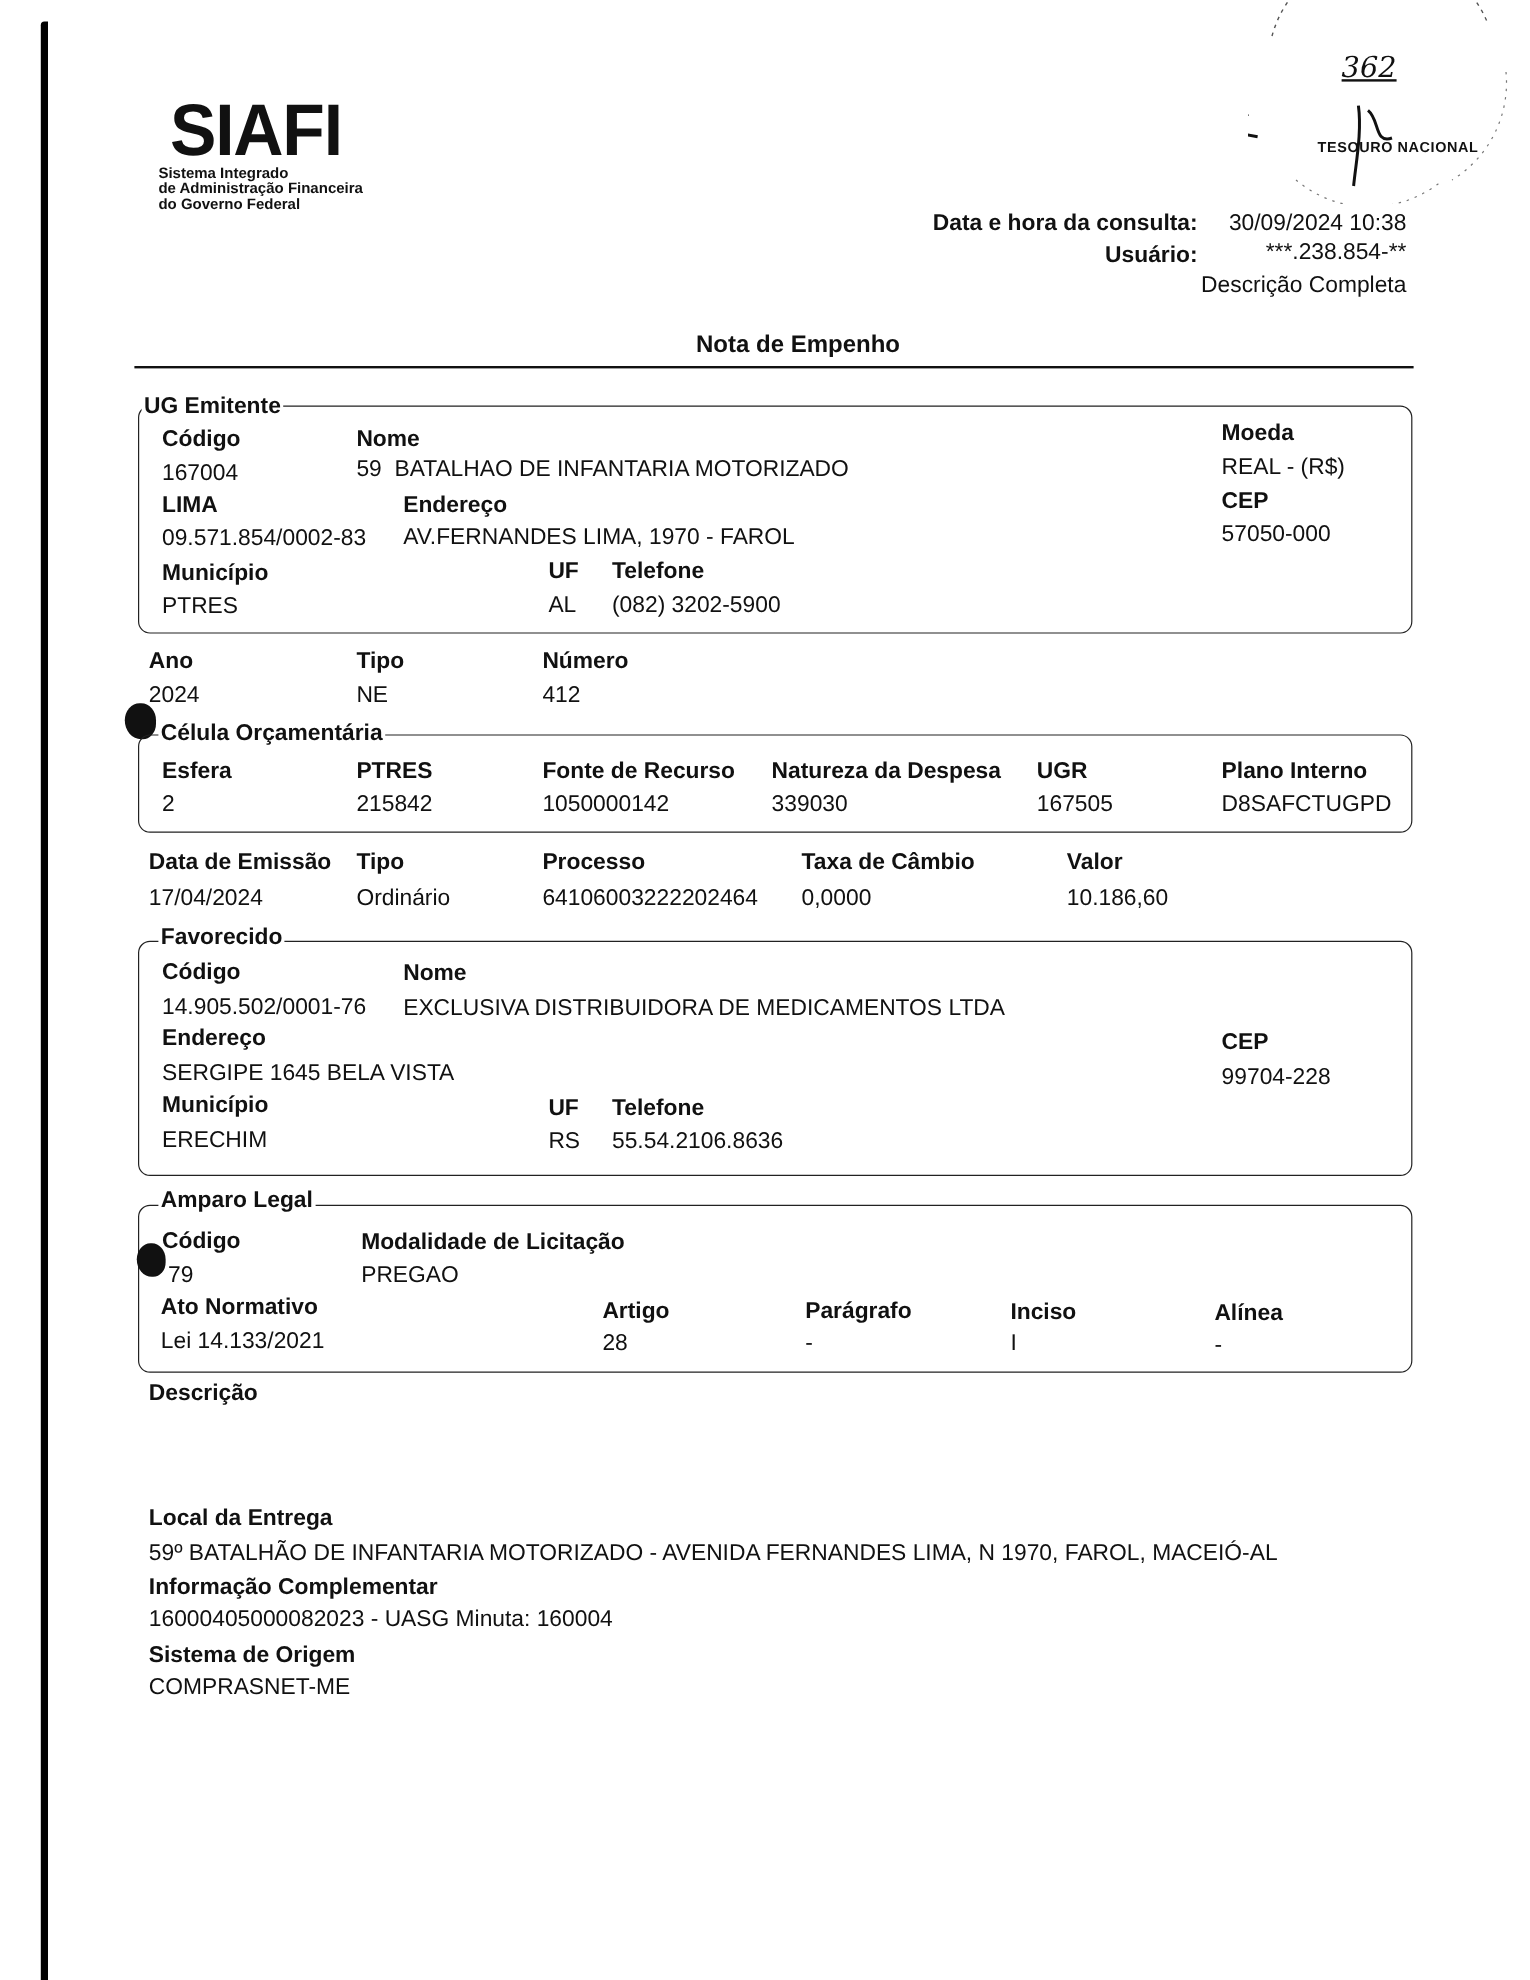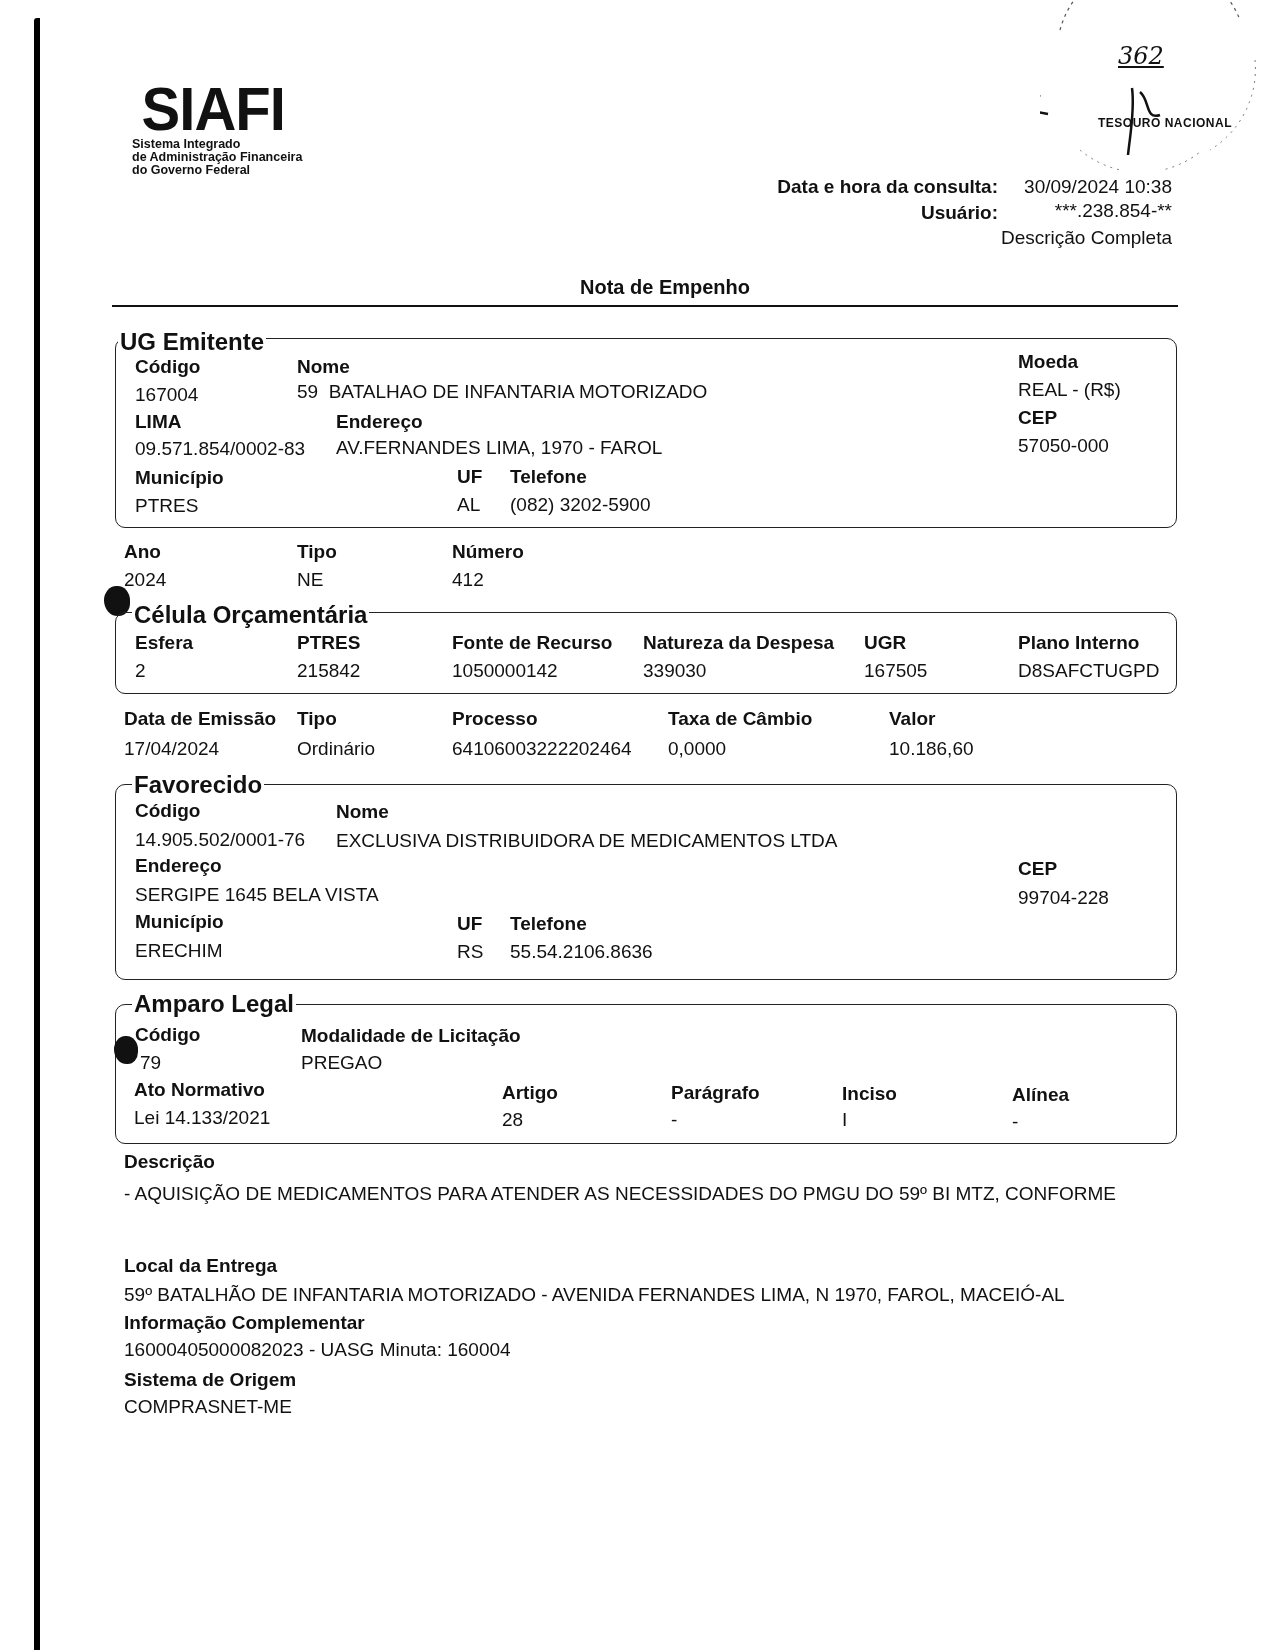--- a/index.html
+++ b/index.html
@@ -28,21 +28,21 @@
 
   
   .meta-lbl { font-weight: bold; font-size: 19px; text-align: right; }
   .meta-val { font-size: 19px; text-align: right; }
 
   .doc-title { left: 0; width: 1330px; top: 276px; text-align: center; font-weight: bold; font-size: 20px; }
   .title-rule { left: 112px; top: 305px; width: 1066px; height: 2px; background: #111; }
 
   
   .box { border: 1.5px solid #222; border-radius: 10px; }
-  .box-legend { font-weight: bold; font-size: 24px; background: #fff; padding: 0 2px; }
+  .box-legend { font-weight: bold; font-size: 19px; background: #fff; padding: 0 2px; }
 
   .mark { width: 26px; height: 30px; background: #111; border-radius: 50% 50% 45% 55%; }
 </style>
 </head>
 <body>
 
 <div class="abs scan-edge"></div>
 
 <div class="abs logo">
   <svg class="logo-mark" viewBox="0 0 60 60">
@@ -169,21 +169,20 @@
 <div class="abs lbl" style="left:842px; top:1083px;">Inciso</div>
 <div class="abs lbl" style="left:1012px; top:1084px;">Alínea</div>
 <div class="abs val" style="left:134px; top:1107px;">Lei 14.133/2021</div>
 <div class="abs val" style="left:502px; top:1109px;">28</div>
 <div class="abs val" style="left:671px; top:1109px;">-</div>
 <div class="abs val" style="left:842px; top:1109px;">I</div>
 <div class="abs val" style="left:1012px; top:1111px;">-</div>
 
 <div class="abs lbl" style="left:124px; top:1151px;">Descrição</div>
 <div class="abs val" style="left:124px; top:1183px; line-height:21px;">
-  <div>- AQUISIÇÃO DE MEDICAMENTOS PARA ATENDER AS NECESSIDADES DO PMGU DO 59º BI MTZ, CONFORME</div>
 </div>
 
 <div class="abs lbl" style="left:124px; top:1255px;">Local da Entrega</div>
 <div class="abs val" style="left:124px; top:1284px;">59º BATALHÃO DE INFANTARIA MOTORIZADO - AVENIDA FERNANDES LIMA, N 1970, FAROL, MACEIÓ-AL</div>
 
 <div class="abs lbl" style="left:124px; top:1312px;">Informação Complementar</div>
 <div class="abs val" style="left:124px; top:1339px;">16000405000082023 - UASG Minuta: 160004</div>
 
 <div class="abs lbl" style="left:124px; top:1369px;">Sistema de Origem</div>
 <div class="abs val" style="left:124px; top:1396px;">COMPRASNET-ME</div>

